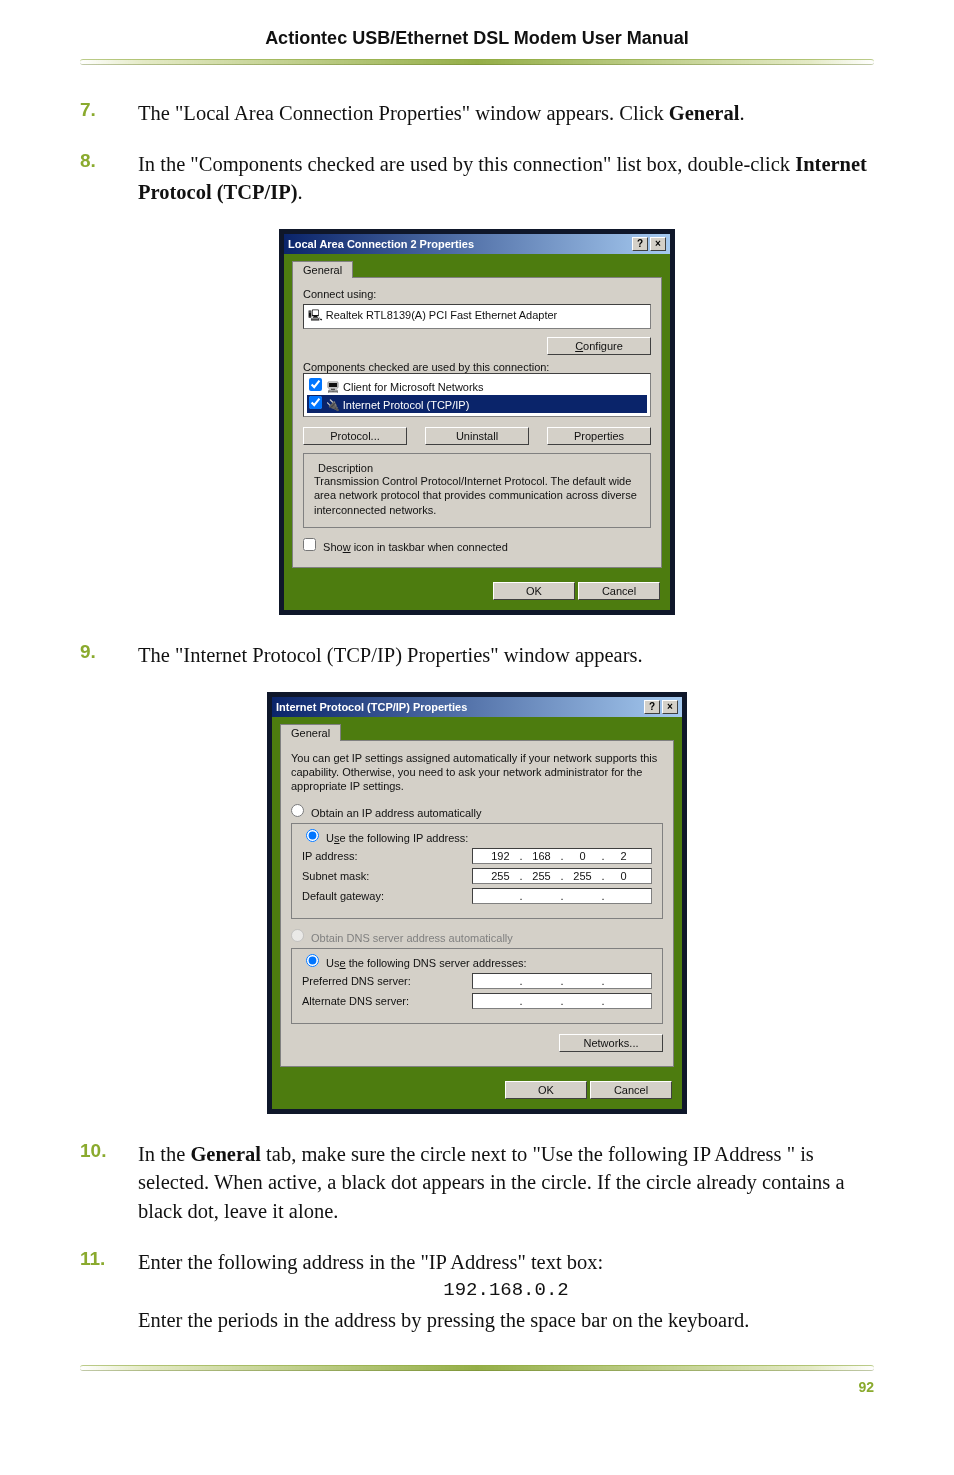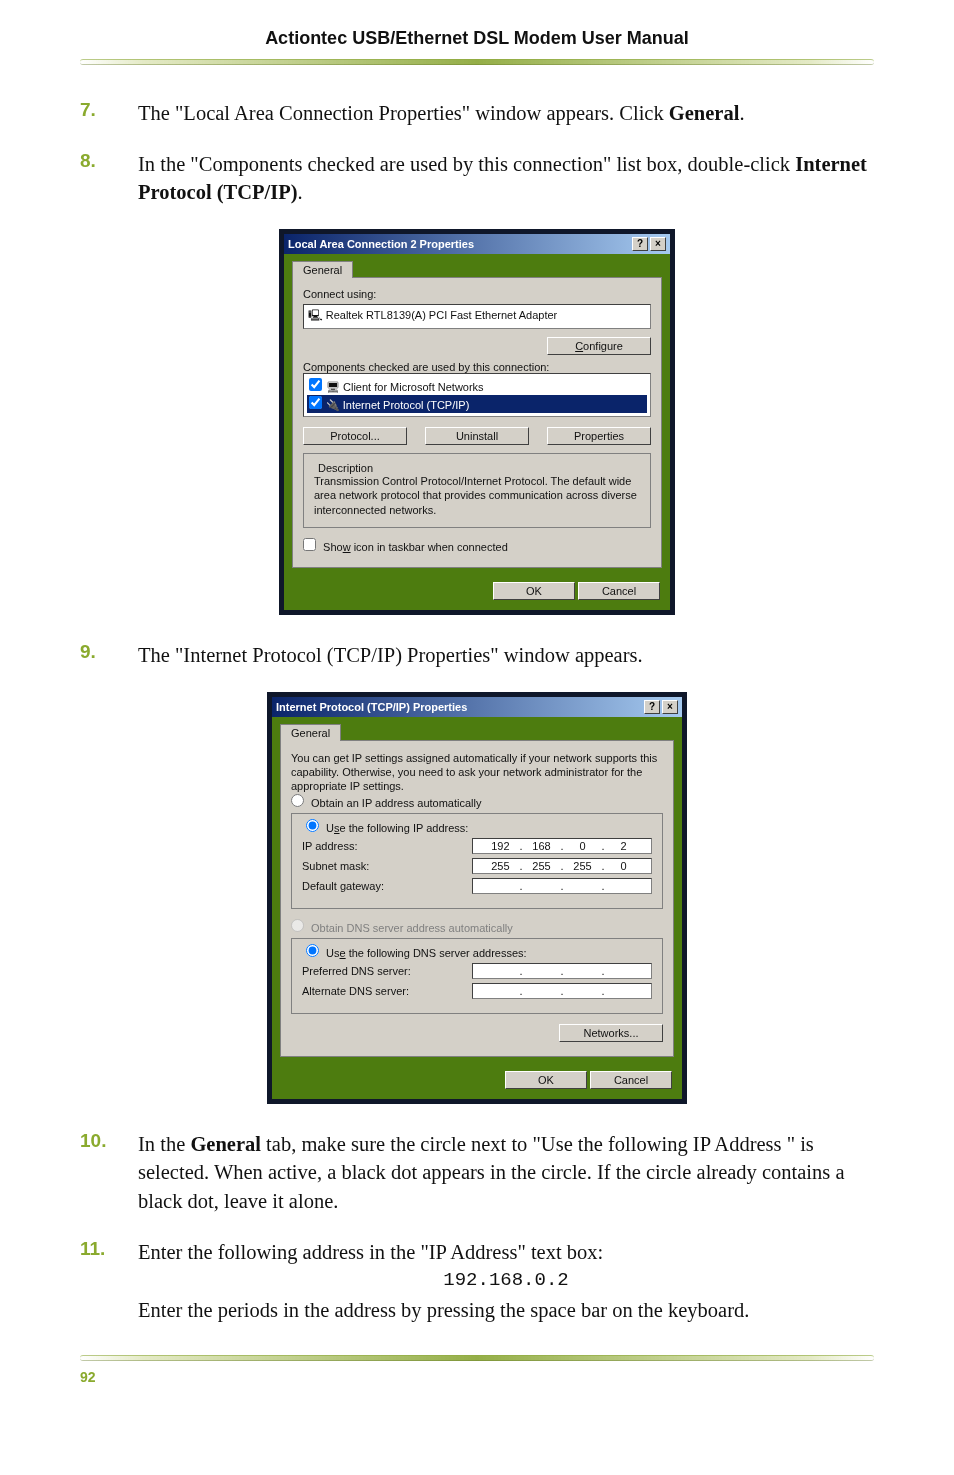--- a/index.html
+++ b/index.html
@@ -141,21 +141,21 @@
   }
   .ip-box span { min-width:28px; text-align:center; font-size:11px; }
   .ip-box .dot { min-width:auto; }
   .radio { margin-right:4px; }
   .footer-btns { text-align:right; padding: 6px 10px 10px 0; }
   .muted { color:#808080; }
   .small-note { font-size:11px; line-height:1.3; }
 
   .page-footer {
     margin-top: 30px;
-    text-align: left;
+    text-align: right;
   }
   .footer-rule {
     height: 6px;
     background: linear-gradient(to right,
       rgba(143,170,62,0) 0%,
       rgba(210,220,160,0.6) 8%,
       rgba(143,170,62,0.95) 50%,
       rgba(210,220,160,0.6) 92%,
       rgba(143,170,62,0) 100%);
     border-top: 1px solid rgba(143,170,62,0.6);
@@ -246,21 +246,21 @@
         <span>Internet Protocol (TCP/IP) Properties</span>
         <span class="ctl">
           <span>?</span>
           <span>×</span>
         </span>
       </div>
       <div class="tabstrip"><span class="tab">General</span></div>
       <div class="panel">
         <div class="small-note">You can get IP settings assigned automatically if your network supports this capability. Otherwise, you need to ask your network administrator for the appropriate IP settings.</div>
 
-        <div style="">
+        <div style="margin-top:10px;">
           <input type="radio" class="radio" style="">
           <span>Obtain an IP address automatically</span>
         </div>
         <div class="group" style="margin-top:4px;">
           <div class="group-title">
             <input type="radio" class="radio" checked="" style="">
             <span>U<span class="u">s</span>e the following IP address:</span>
           </div>
           <div class="row">
             <span>IP address:</span>

